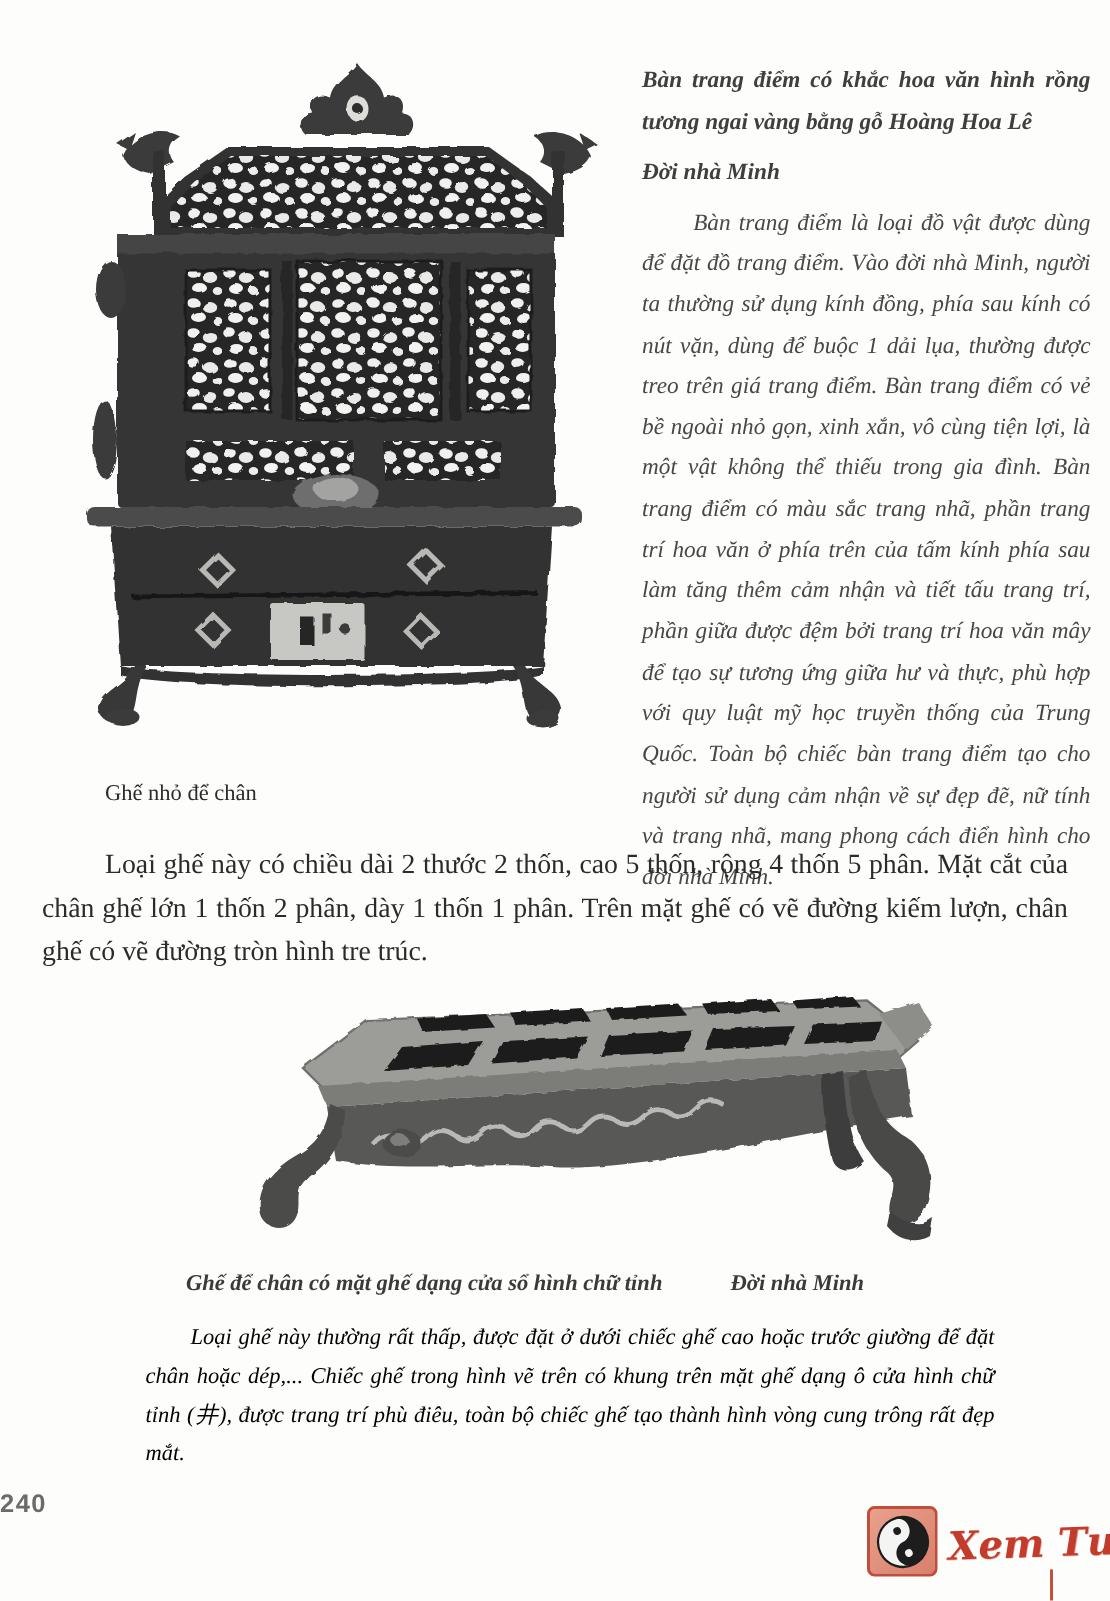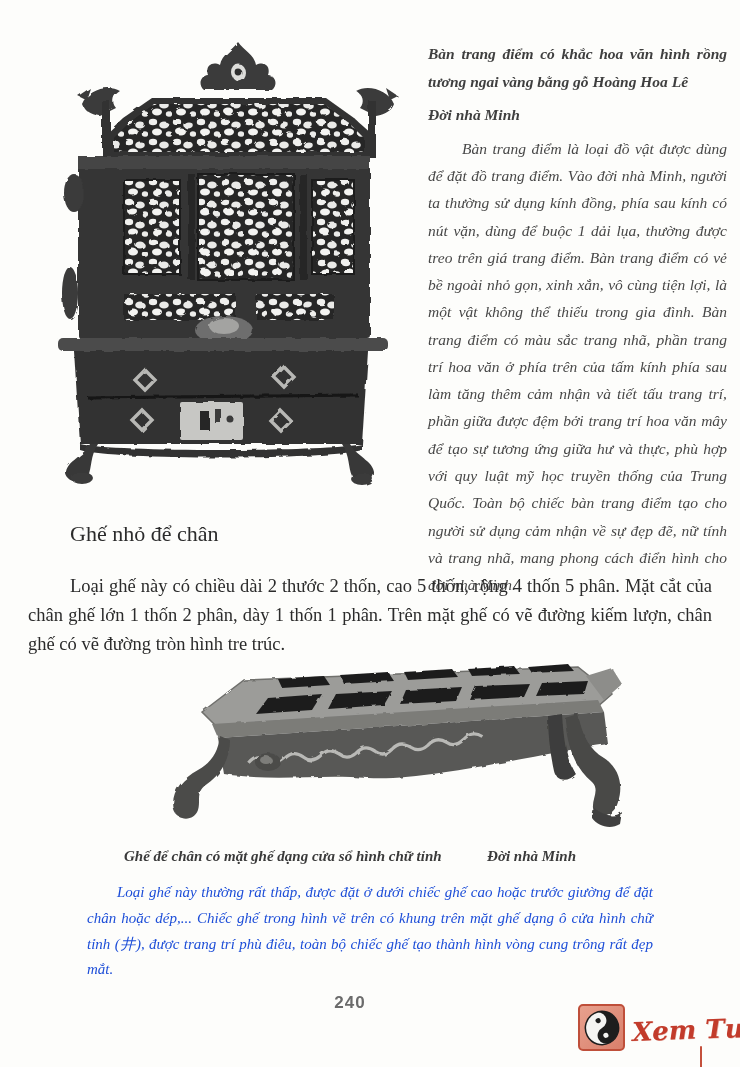--- a/index.html
+++ b/index.html
@@ -28,44 +28,43 @@
   }
   .fig-body{
     font-style:italic;
     font-size:15.5px;line-height:1.76;
     text-align:justify;text-indent:2.2em;
     margin-top:11px;color:#474747;
   }
   
   .section{position:absolute;left:28px;top:521px;width:684px;color:#2b2b2b;}
   .section-heading{
-    font-size:22px;font-weight:normal;margin:0 0 0 42px;
+    font-size:15px;font-weight:normal;margin:0 0 0 42px;
   }
   .section-body{
     font-size:18.5px;line-height:1.58;
     text-align:justify;text-indent:42px;
     margin-top:25px;
   }
   
   .fig2{position:absolute;left:116px;top:650px;width:528px;height:190px;}
   .caption-row{
     position:absolute;left:124px;top:848px;width:452px;
     display:flex;align-items:flex-start;
     font-style:italic;font-weight:bold;font-size:15px;color:#3a3a3a;
   }
   .caption-row .cap-right{margin-left:auto;}
   .fig2-body{
-    position:absolute;left:87px;top:880px;width:566px;
+    position:absolute;left:97px;top:880px;width:566px;
     font-style:italic;font-size:15px;line-height:1.72;
-    text-align:justify;text-indent:30px;color:#1d4ed8;
+    text-align:justify;text-indent:30px;color:#000000;
   }
   
   .pageno{
     position:absolute;left:0;top:993px;width:700px;
-    text-align:center;
     font-family:"Liberation Sans", sans-serif;
     font-size:17px;font-weight:bold;color:#6b6b6b;
     letter-spacing:1px;
   }
   .watermark{
     position:absolute;left:578px;top:1004px;
     display:flex;align-items:center;gap:7px;
   }
   .wm-icon{
     width:47px;height:47px;border-radius:5px;

